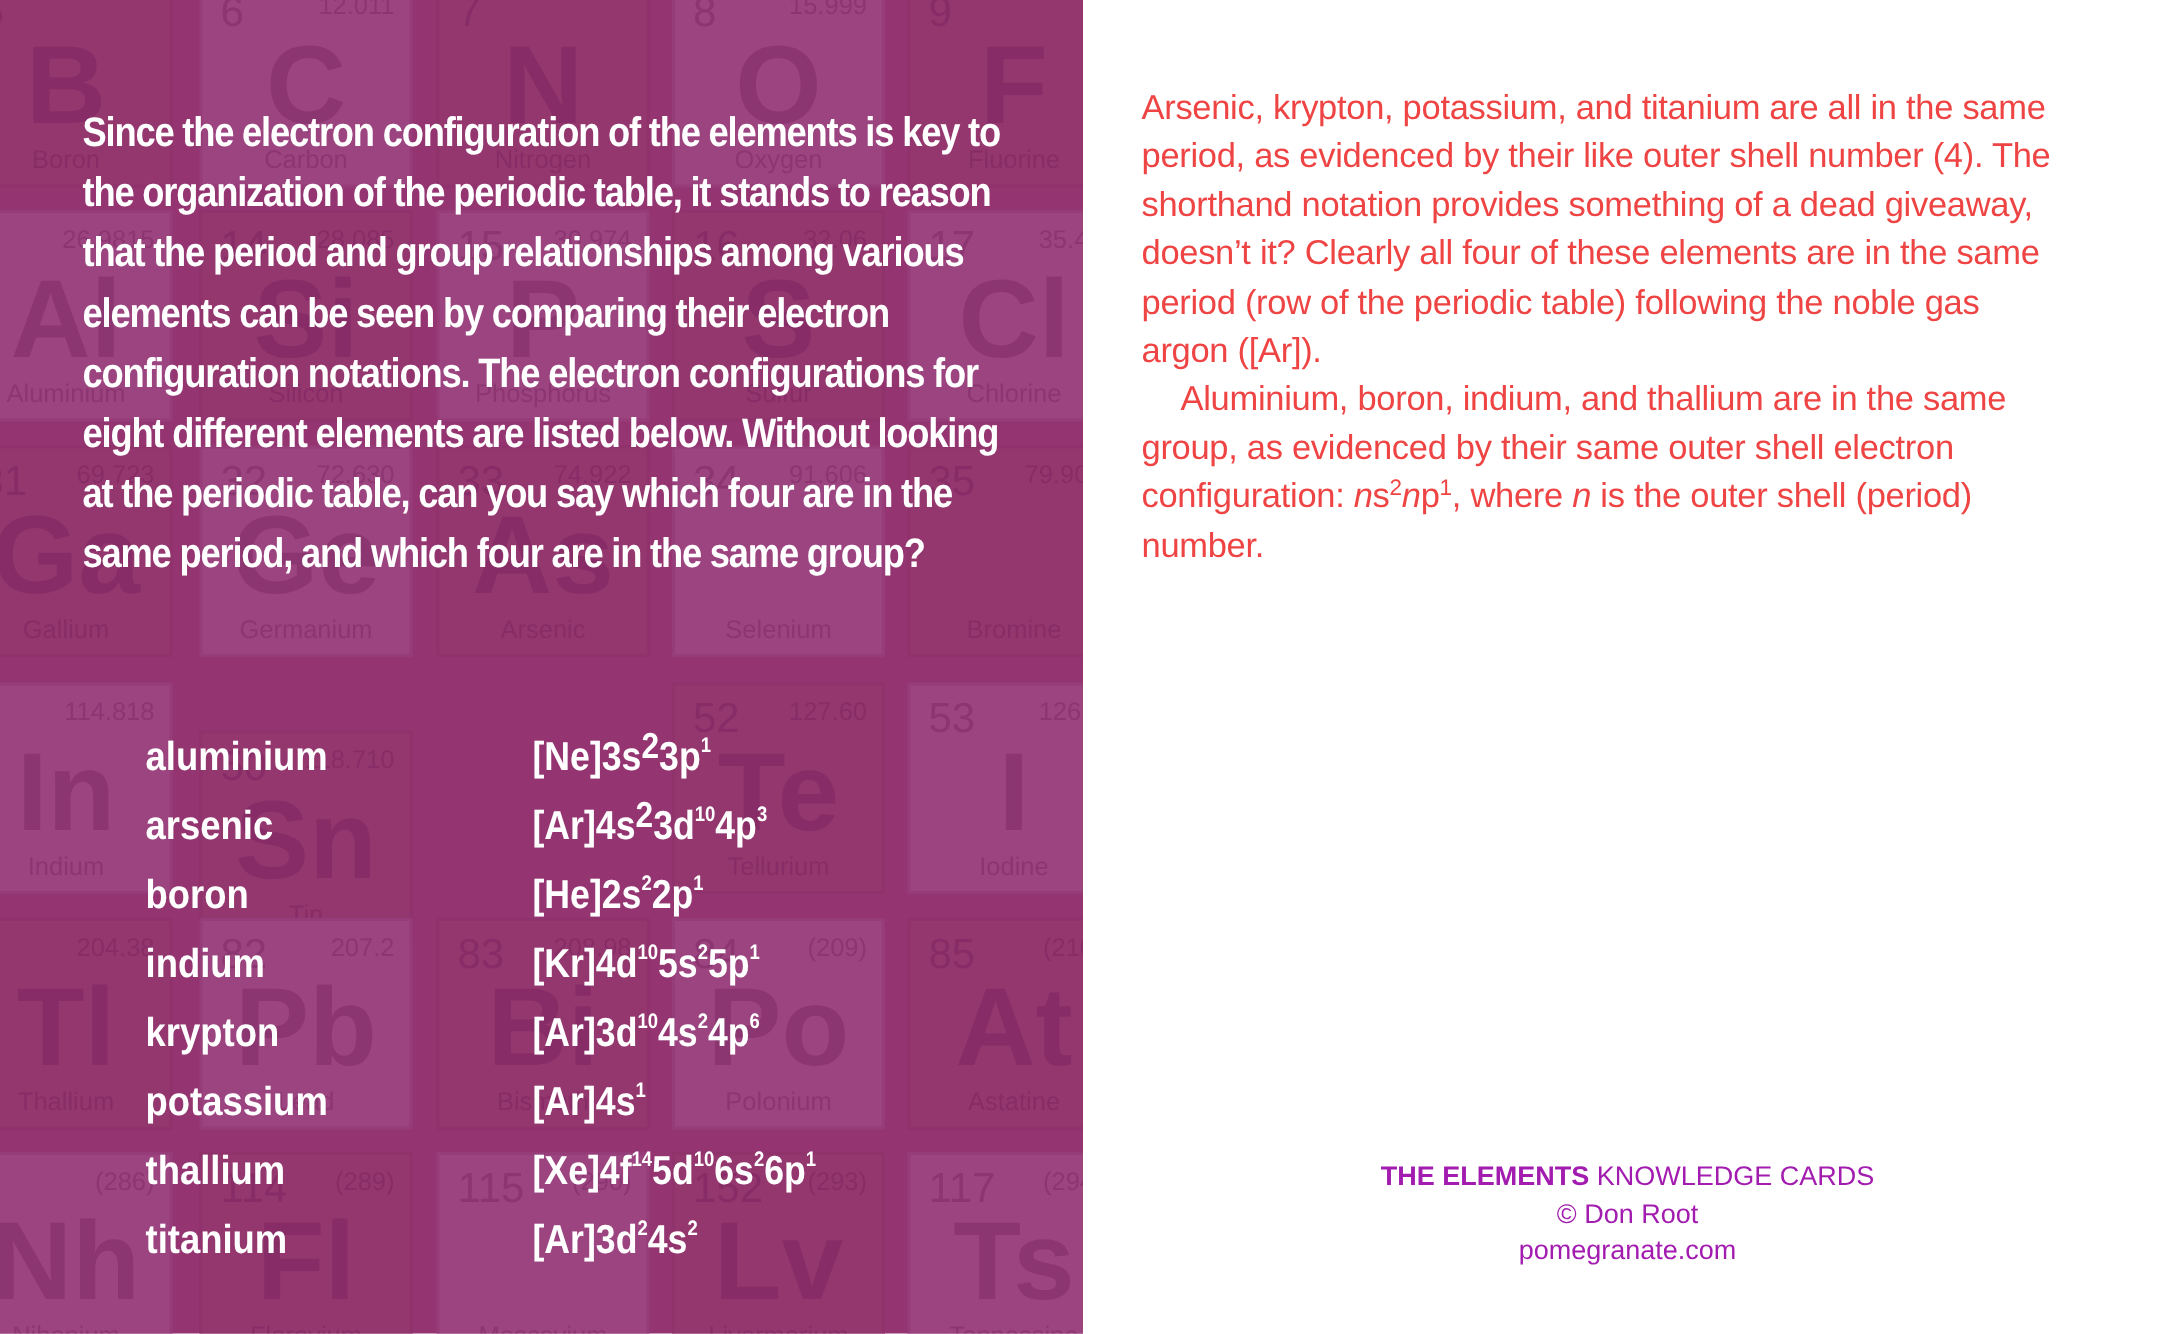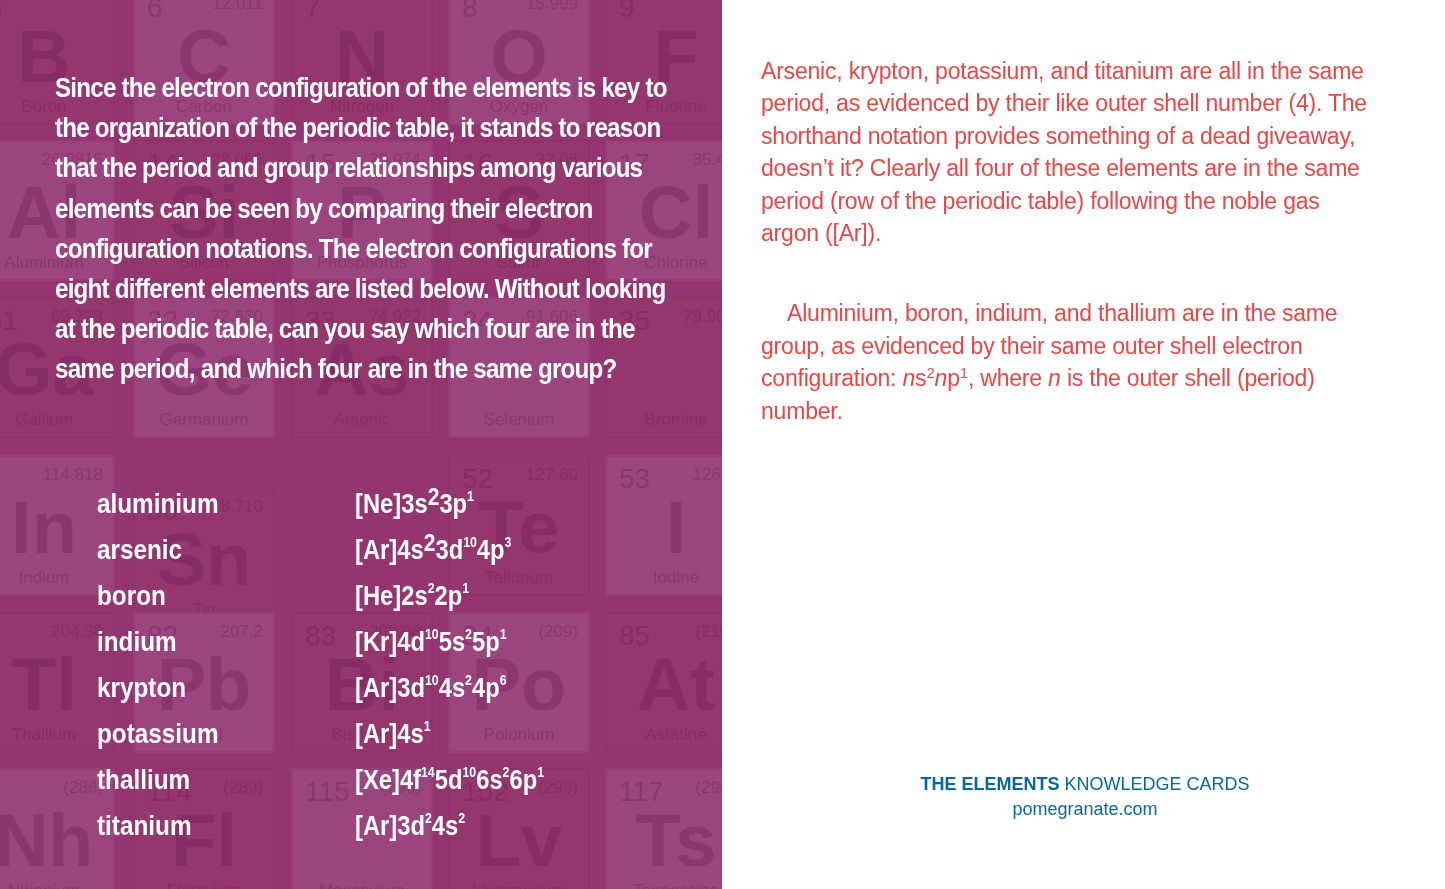--- a/index.html
+++ b/index.html
@@ -44,27 +44,27 @@
   }
   .el-config sup { font-size: 14px; vertical-align: 12px; line-height: 0; }
   .el-config sup.big { font-size: 24px; vertical-align: 8px; }
 
   .answer {
     position: absolute; left: 761px; top: 55px; width: 610px;
     font-family: "Liberation Sans", sans-serif; color: #ef4444;
     font-size: 23px; line-height: 32.4px; letter-spacing: -0.2px;
   }
   .answer p { margin: 0; }
-  .answer p.indent { text-indent: 26px; margin-top: 48px; }
+  .answer p.indent { text-indent: 26px; }
   .answer sup { font-size: 15px; vertical-align: 8px; line-height: 0; }
   .answer i { font-style: italic; }
 
   .footer {
     position: absolute; left: 885px; top: 772px; width: 400px; text-align: center;
-    font-family: "Liberation Sans", sans-serif; color: #0369a1; font-size: 18px; line-height: 24.5px;
+    font-family: "Liberation Sans", sans-serif; color: #a21caf; font-size: 18px; line-height: 24.5px;
   }
   .footer b { font-weight: bold; }
 </style>
 </head>
 <body>
 
 <div class="card-front">
   <div class="tile-grid" id="tile-grid">
       <div class="tile" style="left: -27px; top: -16px;">
         <span class="num">5</span>
@@ -279,14 +279,15 @@
 
 <div class="answer">
   <p>Arsenic, krypton, potassium, and titanium are all in the same period, as evidenced by their like outer shell number (4). The shorthand notation provides something of a dead giveaway, doesn’t it? Clearly all four of these elements are in the same period (row of the periodic table) following the noble gas argon ([Ar]).</p>
   <p class="indent">
     <span>Aluminium, boron, indium, and thallium are in the same group, as evidenced by their same outer shell electron configuration: </span><span id="formula"><i>n</i>s<sup>2</sup><i>n</i>p<sup>1</sup></span><span>, where </span><i>n</i><span> is the outer shell (period) number.</span>
   </p>
 </div>
 
 <div class="footer">
   <div><b>THE ELEMENTS</b><span> KNOWLEDGE CARDS</span></div>
+  <div>© Don Root</div>
   <div>pomegranate.com</div>
 </div>
 
 </body></html>

